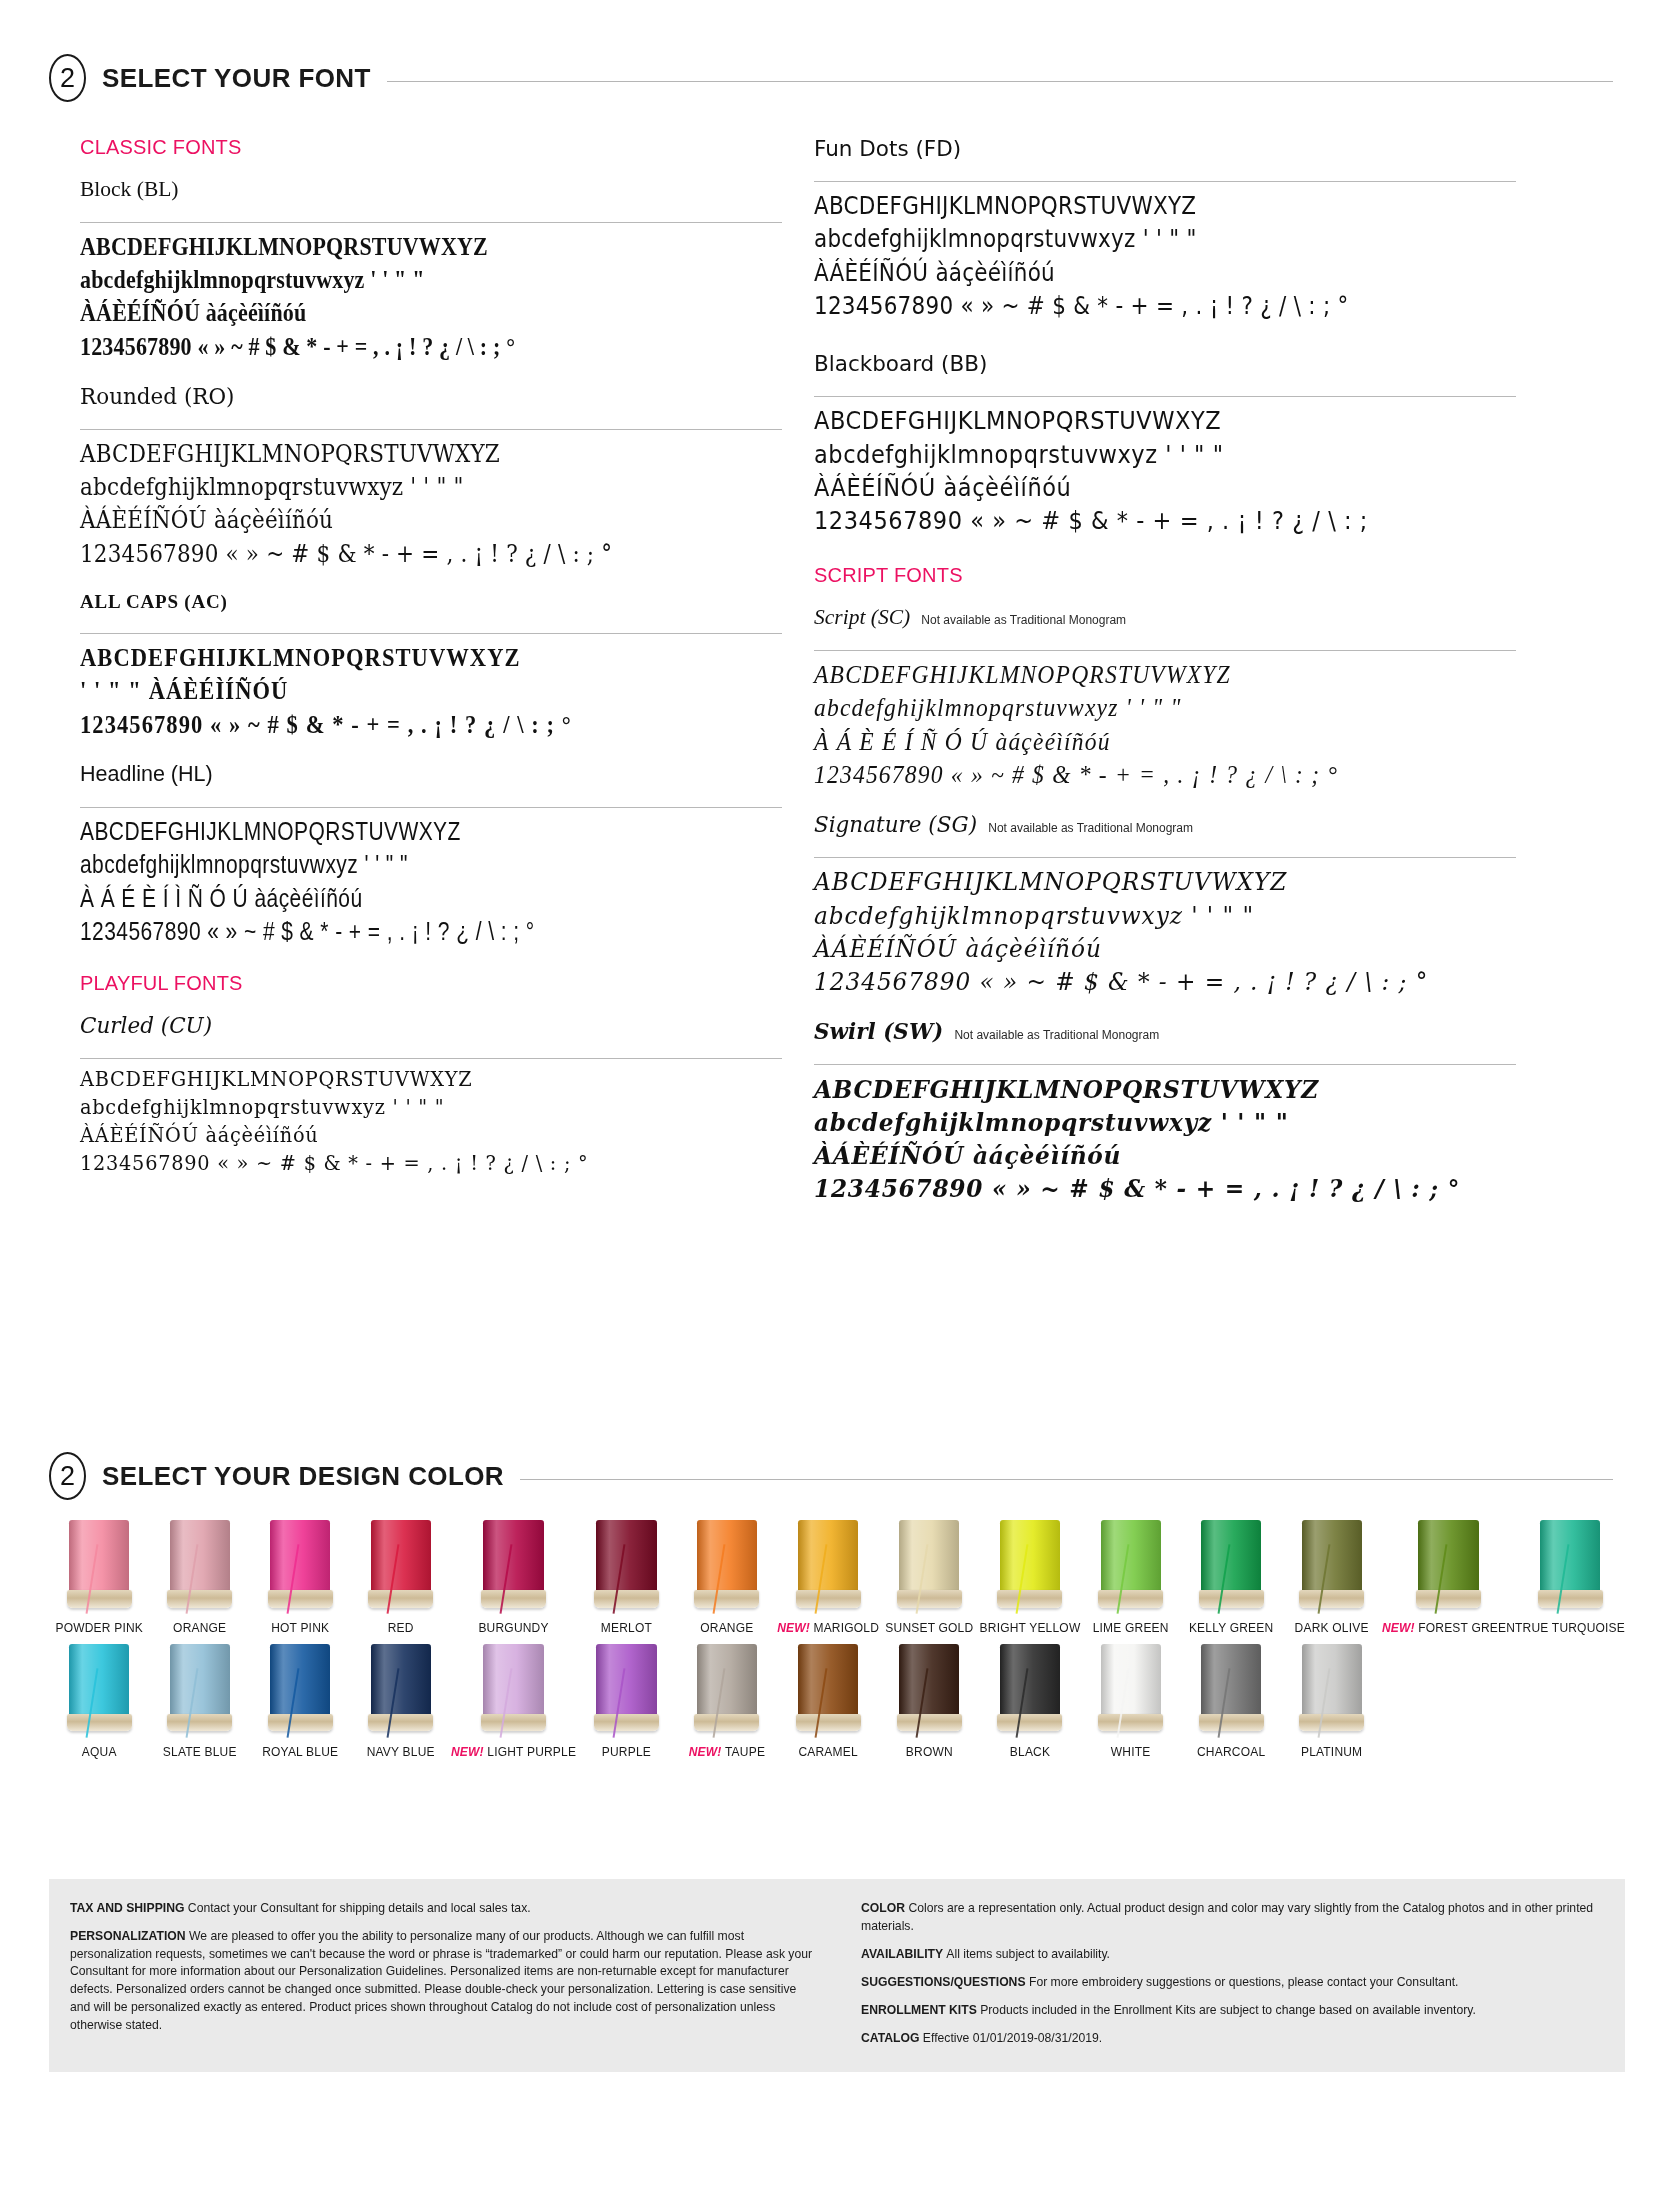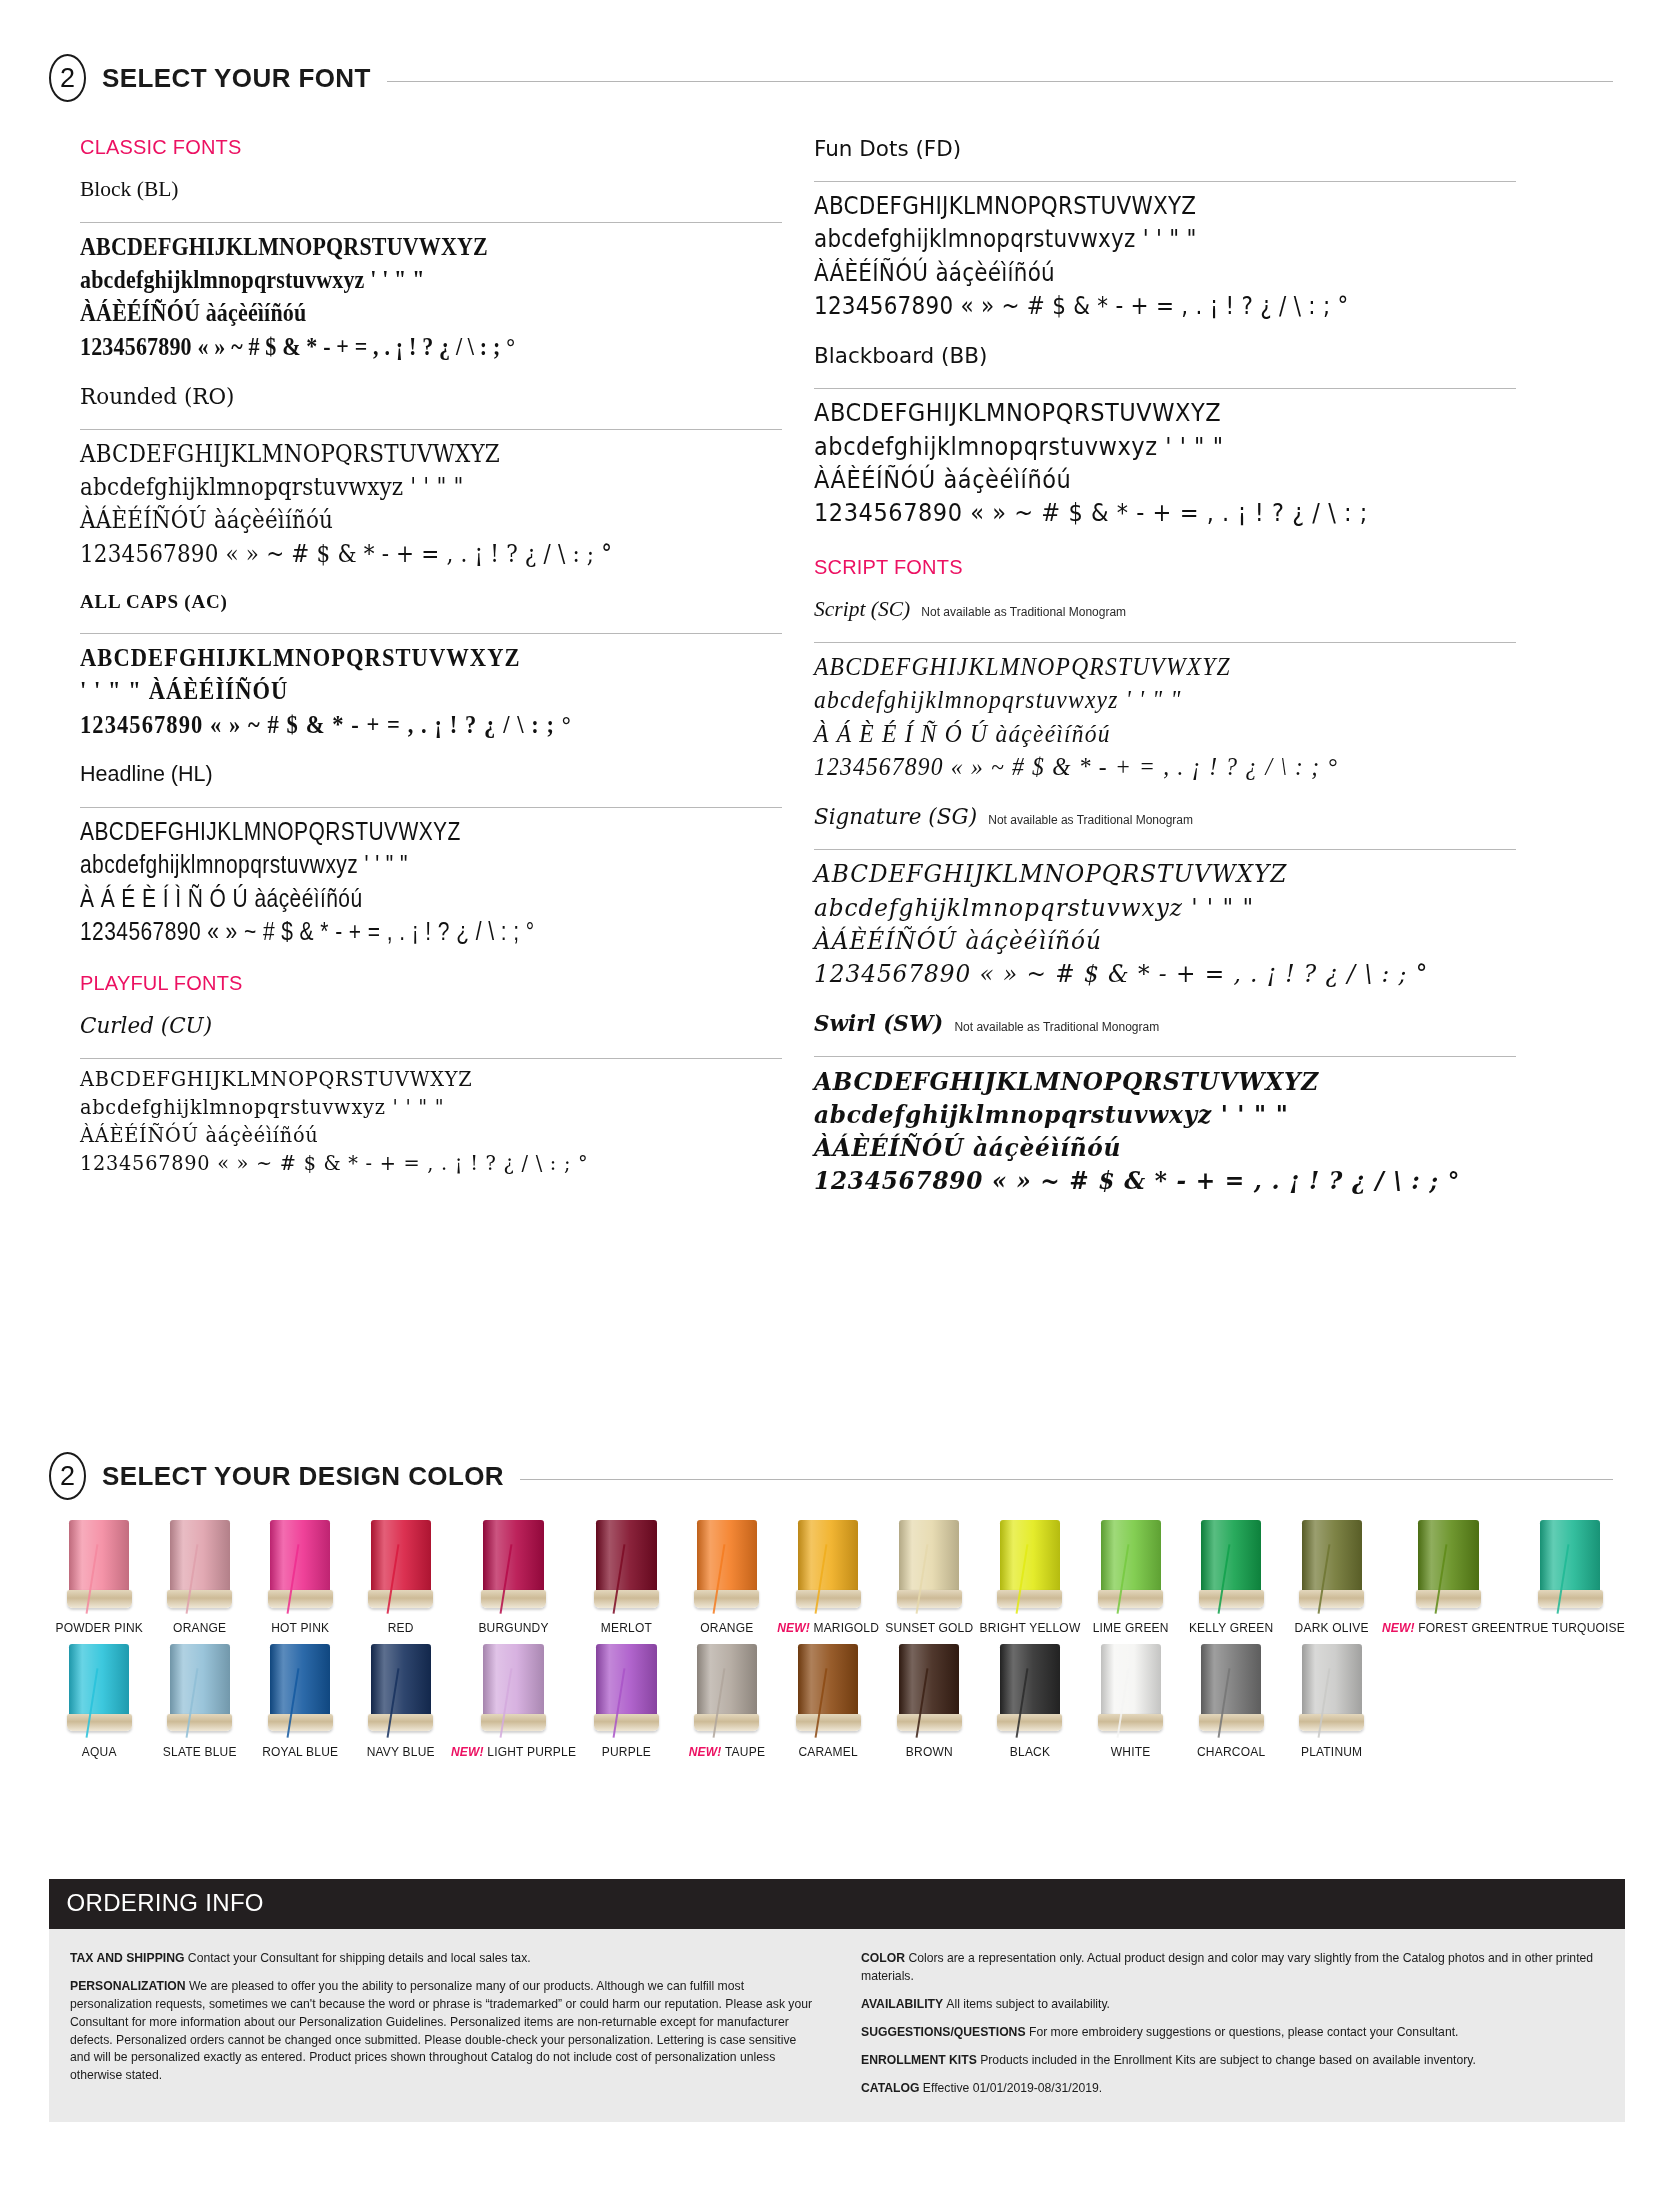--- a/index.html
+++ b/index.html
@@ -92,21 +92,21 @@
   .style-script { font-family: "Liberation Serif", serif; font-style: italic; transform: scaleX(0.94); transform-origin: left center; letter-spacing: 1.3px; }
   .style-sign   { font-family: "DejaVu Serif", serif; font-style: italic; transform: scaleX(0.93); transform-origin: left center; letter-spacing: 1px; }
   .style-swirl  { font-family: "DejaVu Serif", serif; font-style: italic; font-weight: 700; transform: scaleX(0.93); transform-origin: left center; letter-spacing: 0.8px; }
 
   .name-block  { font-family: "Liberation Serif", serif; font-weight: 400; }
   .name-round  { font-family: "DejaVu Serif", serif; }
   .name-caps   { font-family: "Liberation Serif", serif; font-weight: 700; letter-spacing: 0.8px; font-size: 19px; }
   .name-head   { font-family: "Liberation Sans", sans-serif; }
   .name-curl   { font-family: "DejaVu Serif", serif; font-style: italic; }
   .name-dots   { font-family: "DejaVu Sans", sans-serif; }
-  .name-black  { font-family: "DejaVu Sans", sans-serif; }
+  .name-black  { font-family: "DejaVu Sans", sans-serif; margin-top: 8px; }
   .name-script { font-family: "Liberation Serif", serif; font-style: italic; }
   .name-sign   { font-family: "DejaVu Serif", serif; font-style: italic; }
   .name-swirl  { font-family: "DejaVu Serif", serif; font-style: italic; font-weight: 700; }
 
   
   .swatch-grid {
     position: absolute;
     left: 49px;
     top: 1520px;
     width: 1576px;
@@ -549,21 +549,20 @@
       <div class="spool">
         <div class="thread" style="background: rgb(201, 201, 199);"></div>
         <div class="flange"></div>
         <div class="strand" style="background: rgb(201, 201, 199);"></div>
       </div>
       <div class="swatch-label">PLATINUM</div>
     </div>
   </div>
 
 <div id="ordering">
-  <div class="oi-header">ORDERING INFO</div>
   <div class="oi-body">
     <div class="oi-col" id="oi-left">
         <p class="oi-p"><span class="oi-term">TAX AND SHIPPING </span>Contact your Consultant for shipping details and local sales tax.</p>
         <p class="oi-p"><span class="oi-term">PERSONALIZATION </span>We are pleased to offer you the ability to personalize many of our products. Although we can fulfill most personalization requests, sometimes we can't because the word or phrase is “trademarked” or could harm our reputation. Please ask your Consultant for more information about our Personalization Guidelines. Personalized items are non-returnable except for manufacturer defects. Personalized orders cannot be changed once submitted. Please double-check your personalization. Lettering is case sensitive and will be personalized exactly as entered. Product prices shown throughout Catalog do not include cost of personalization unless otherwise stated.</p>
       </div>
     <div class="oi-col" id="oi-right">
         <p class="oi-p"><span class="oi-term">COLOR </span>Colors are a representation only. Actual product design and color may vary slightly from the Catalog photos and in other printed materials.</p>
         <p class="oi-p"><span class="oi-term">AVAILABILITY </span>All items subject to availability.</p>
         <p class="oi-p"><span class="oi-term">SUGGESTIONS/QUESTIONS </span>For more embroidery suggestions or questions, please contact your Consultant.</p>
         <p class="oi-p"><span class="oi-term">ENROLLMENT KITS </span>Products included in the Enrollment Kits are subject to change based on available inventory.</p>

